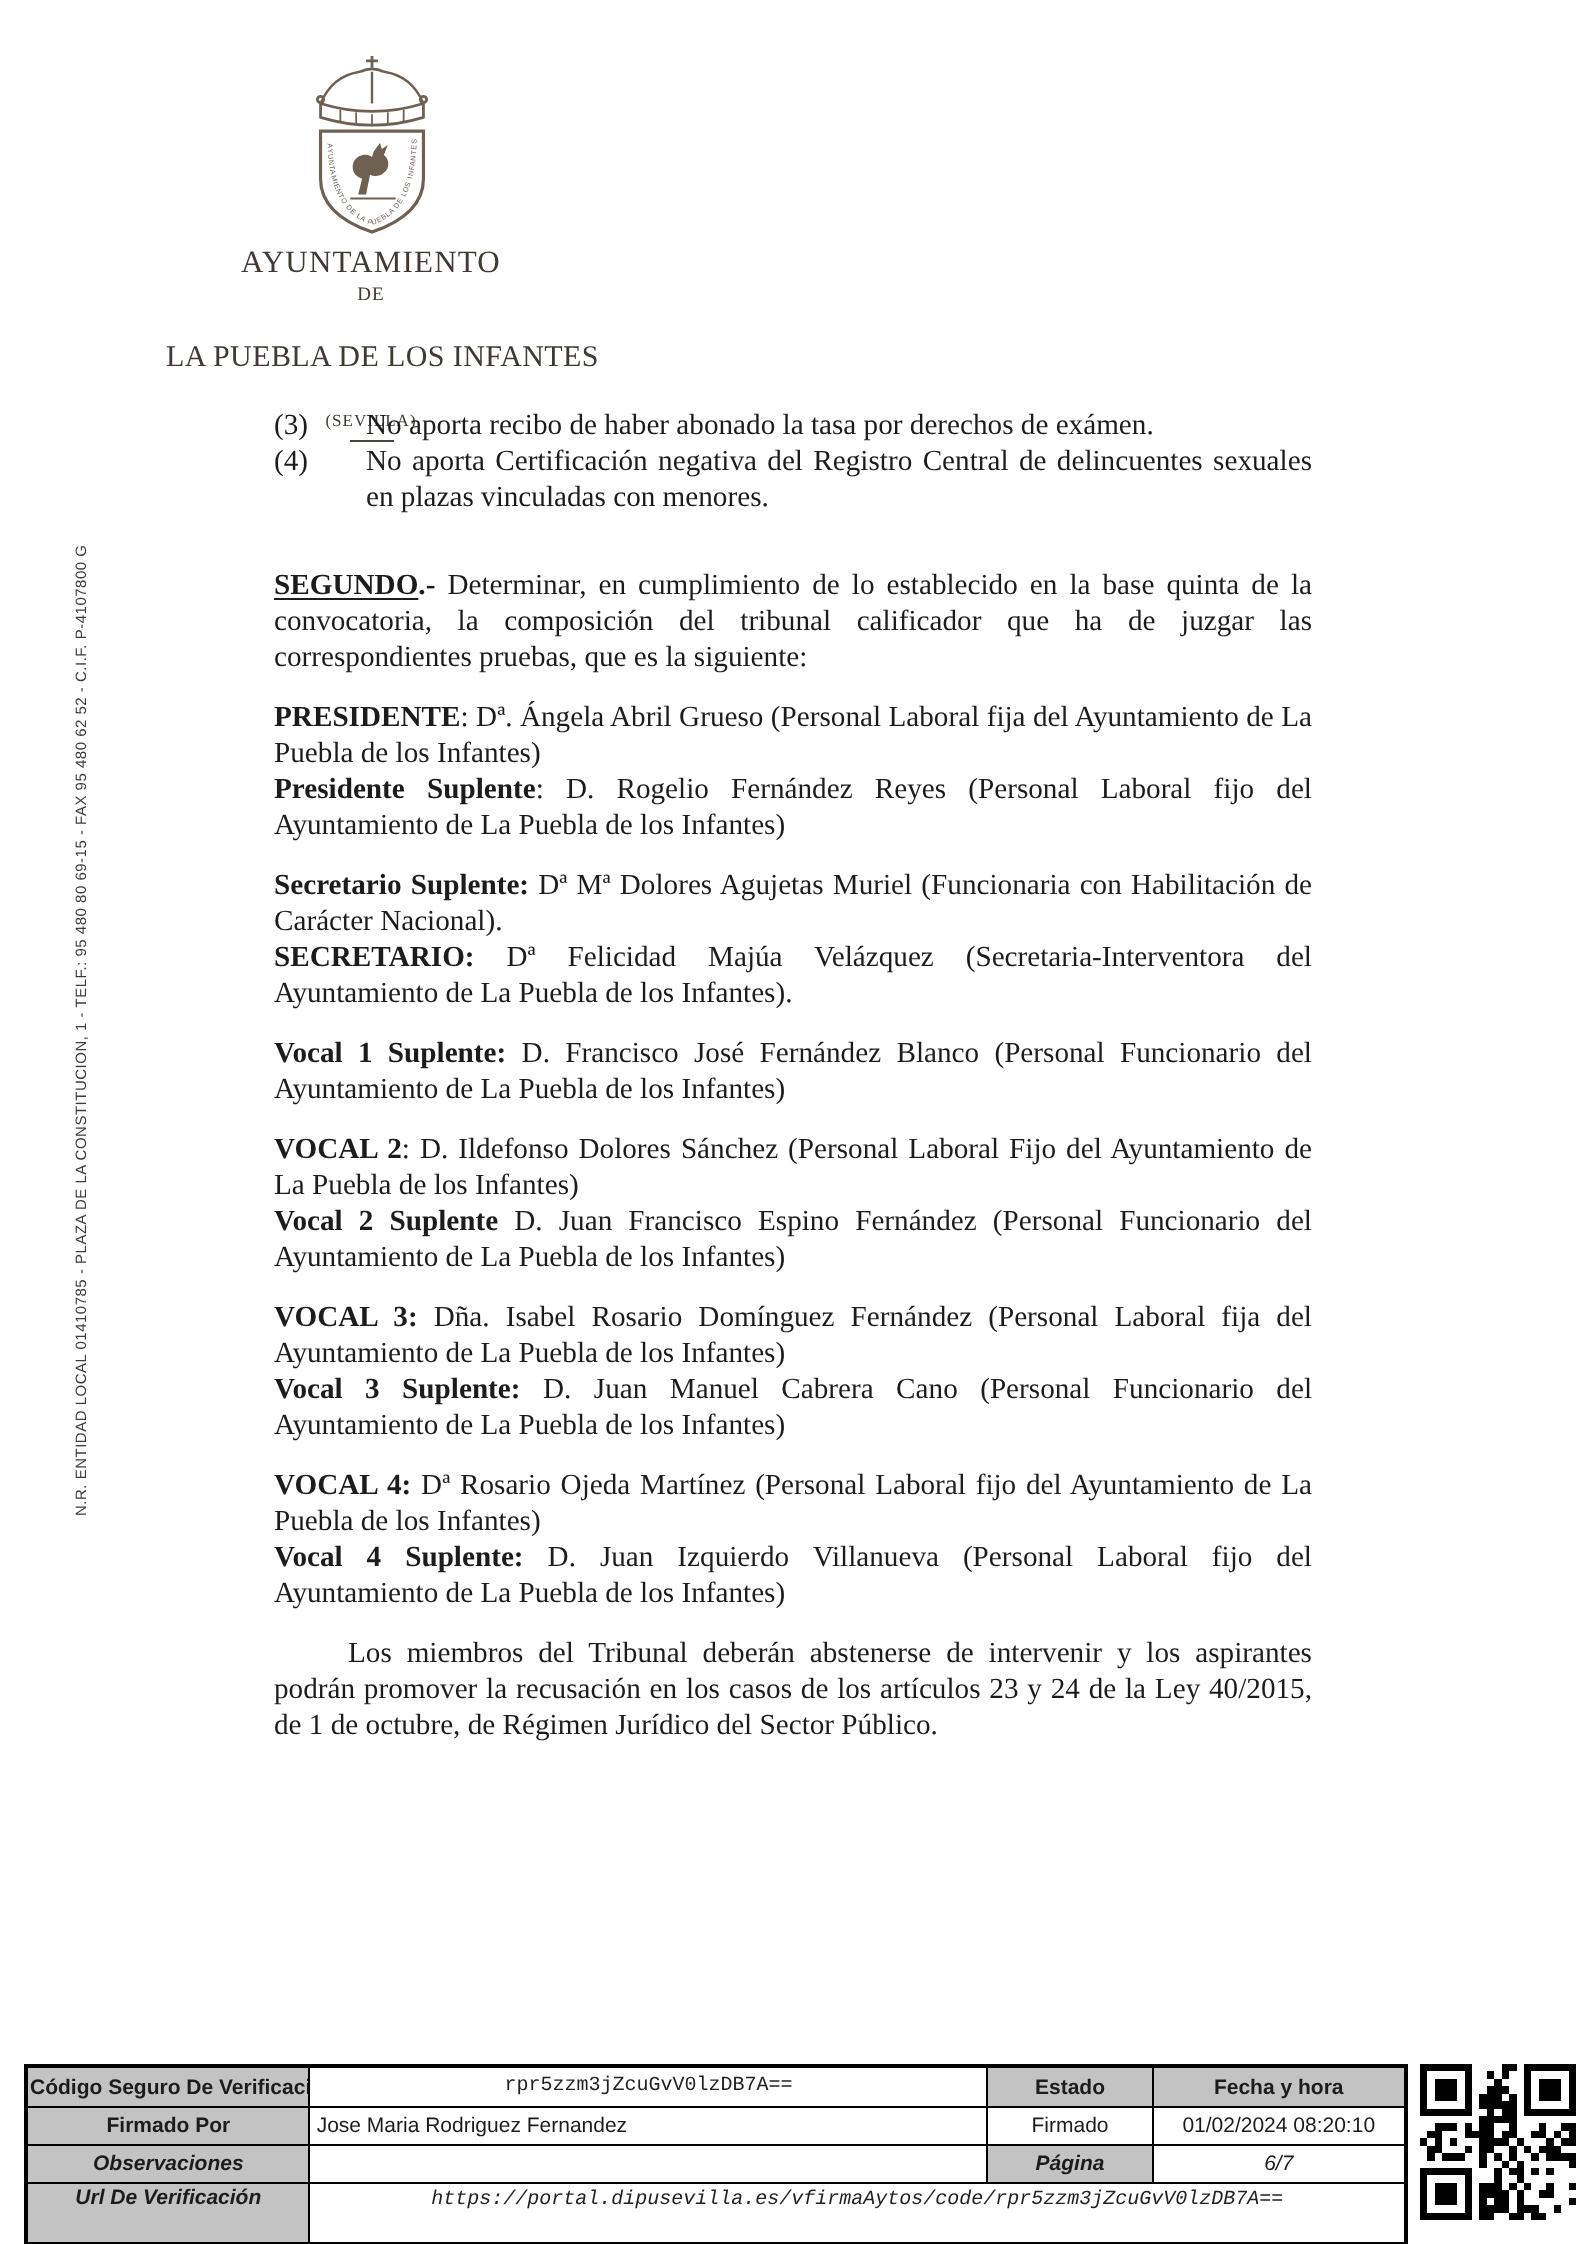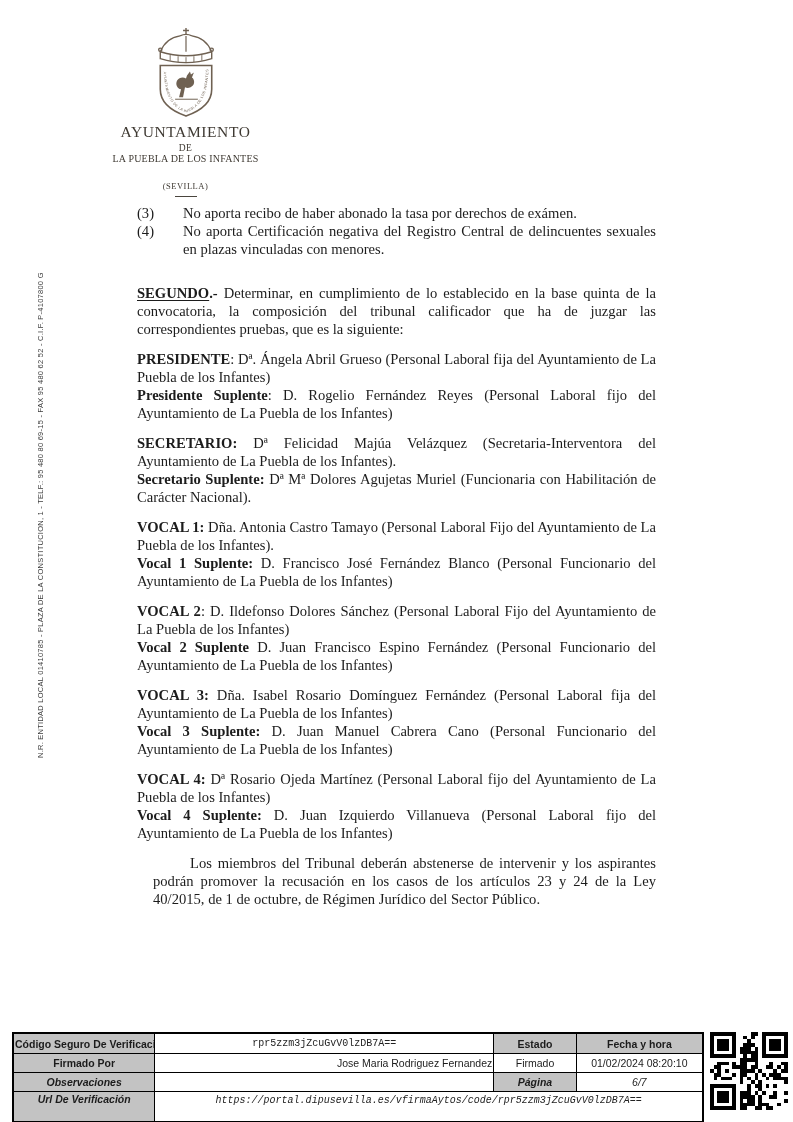--- a/index.html
+++ b/index.html
@@ -12,47 +12,47 @@
     position:absolute;left:36px;top:258px;height:500px;
     writing-mode:vertical-rl;transform:rotate(180deg);
     font-family:"Liberation Sans", sans-serif;font-size:7.5px;color:#3c3c3c;
     letter-spacing:.25px;white-space:nowrap;
   }
   
   .header{position:absolute;top:26px;left:83px;width:205px;text-align:center;color:#3f3a33;}
   .logo{width:82px;height:94px;margin:0 auto;display:block;}
   .h-org{font-size:15.5px;letter-spacing:.6px;margin-top:3px;}
   .h-de{font-size:9.5px;margin-top:2px;letter-spacing:.5px;}
-  .h-name{font-size:10px;letter-spacing:.2px;margin-top:0;white-space:nowrap;}
+  .h-name{font-size:15px;letter-spacing:.2px;margin-top:18px;white-space:nowrap;}
   .h-prov{font-size:8.5px;margin-top:17px;letter-spacing:.5px;}
   .h-rule{width:22px;border-top:1.6px solid #4a453e;margin:5px auto 0;}
   
   .doc{
     position:absolute;left:137px;top:204px;width:519px;
     font-size:14.6px;line-height:18px;text-align:justify;
   }
   .li{display:flex;}
   .li .num{flex:0 0 46px;}
   .li .litext{flex:1;text-align:justify;}
   .segundo{margin-top:26px;margin-bottom:12px;}
   .segundo b u{text-underline-offset:2px;}
   .group{margin-bottom:12px;}
   .group p{margin:0;}
-  .closing{margin-top:12px;text-indent:37px;margin-left:16px;}
+  .closing{margin-top:12px;text-indent:37px;}
   
   .footer-table{
     position:absolute;left:12px;top:1032px;width:692px;
     border-collapse:collapse;table-layout:fixed;
     font-family:"Liberation Sans", sans-serif;
   }
   .footer-table td{border:1px solid #000;overflow:hidden;white-space:nowrap;}
   .footer-table{border:2px solid #000;}
   td.flabel{background:#c3c3c3;font-weight:bold;font-size:10.5px;text-align:center;}
   td.fmono{font-family:"Liberation Mono", monospace;font-size:10px;text-align:center;color:#222;}
-  td.ftext{font-size:10.5px;text-align:right;padding-left:3px;}
+  td.ftext{font-size:10.5px;text-align:left;padding-left:3px;}
   td.fcenter{font-size:10.5px;text-align:center;}
   tr.r1 td{height:17px;} tr.r2 td{height:16px;} tr.r3 td{height:16px;font-style:italic;}
   tr.r4 td{height:25px;vertical-align:top;font-style:italic;}
   tr.r4 td.fmono{padding-top:3px;}
   
   .qr{position:absolute;left:710px;top:1032px;width:78px;height:78px;}
 </style>
 </head>
 <body>
 
@@ -97,26 +97,25 @@
   </div>
 
   <div class="segundo"><b><u>SEGUNDO</u><span>.-</span></b><span> Determinar, en cumplimiento de lo establecido en la base quinta de la convocatoria, la composición del tribunal calificador que ha de juzgar las correspondientes pruebas, que es la siguiente:</span></div>
 
   <div class="group">
     <p><b>PRESIDENTE</b><span>: Dª.  Ángela Abril Grueso   (Personal Laboral fija del Ayuntamiento de La Puebla de los Infantes)</span></p>
     <p><b>Presidente Suplente</b><span>: D. Rogelio Fernández Reyes (Personal Laboral fijo del Ayuntamiento de La Puebla de los Infantes)</span></p>
   </div>
 
   <div class="group">
+    <p><b>Secretario Suplente:</b><span> Dª Mª Dolores Agujetas Muriel (Funcionaria con Habilitación de Carácter Nacional).</span></p>
     <p><b>SECRETARIO:</b><span> Dª Felicidad Majúa Velázquez (Secretaria-Interventora del Ayuntamiento de La Puebla de los Infantes).</span></p>
-    <p><b>Secretario Suplente:</b><span> Dª Mª Dolores Agujetas Muriel (Funcionaria con Habilitación de Carácter Nacional).</span></p>
-  </div>
-
-  <div class="group">
-    <p><b>VOCAL 1:</b><span> Dña. Antonia Castro Tamayo (Personal Laboral Fijo del Ayuntamiento de La Puebla de los Infantes).</span></p>
+  </div>
+
+  <div class="group">
     <p><b>Vocal 1 Suplente:</b><span> D. Francisco José Fernández Blanco (Personal Funcionario del Ayuntamiento de La Puebla de los Infantes)</span></p>
   </div>
 
   <div class="group">
     <p><b>VOCAL 2</b><span>: D. Ildefonso Dolores Sánchez (Personal Laboral Fijo del Ayuntamiento de La Puebla de los Infantes)</span></p>
     <p><b>Vocal 2 Suplente</b><span> D. Juan Francisco Espino Fernández   (Personal Funcionario del Ayuntamiento de La Puebla de los Infantes)</span></p>
   </div>
 
   <div class="group">
     <p><b>VOCAL 3:</b><span> Dña. Isabel Rosario Domínguez Fernández (Personal Laboral fija del Ayuntamiento de La Puebla de los Infantes)</span></p>

